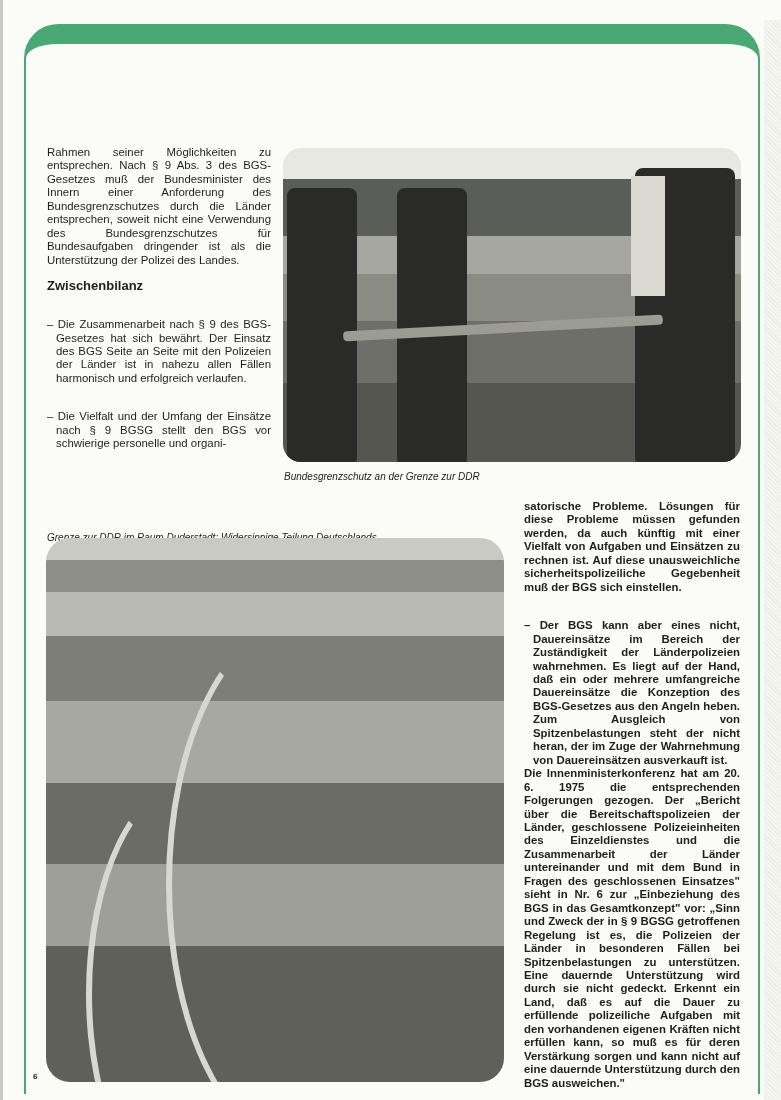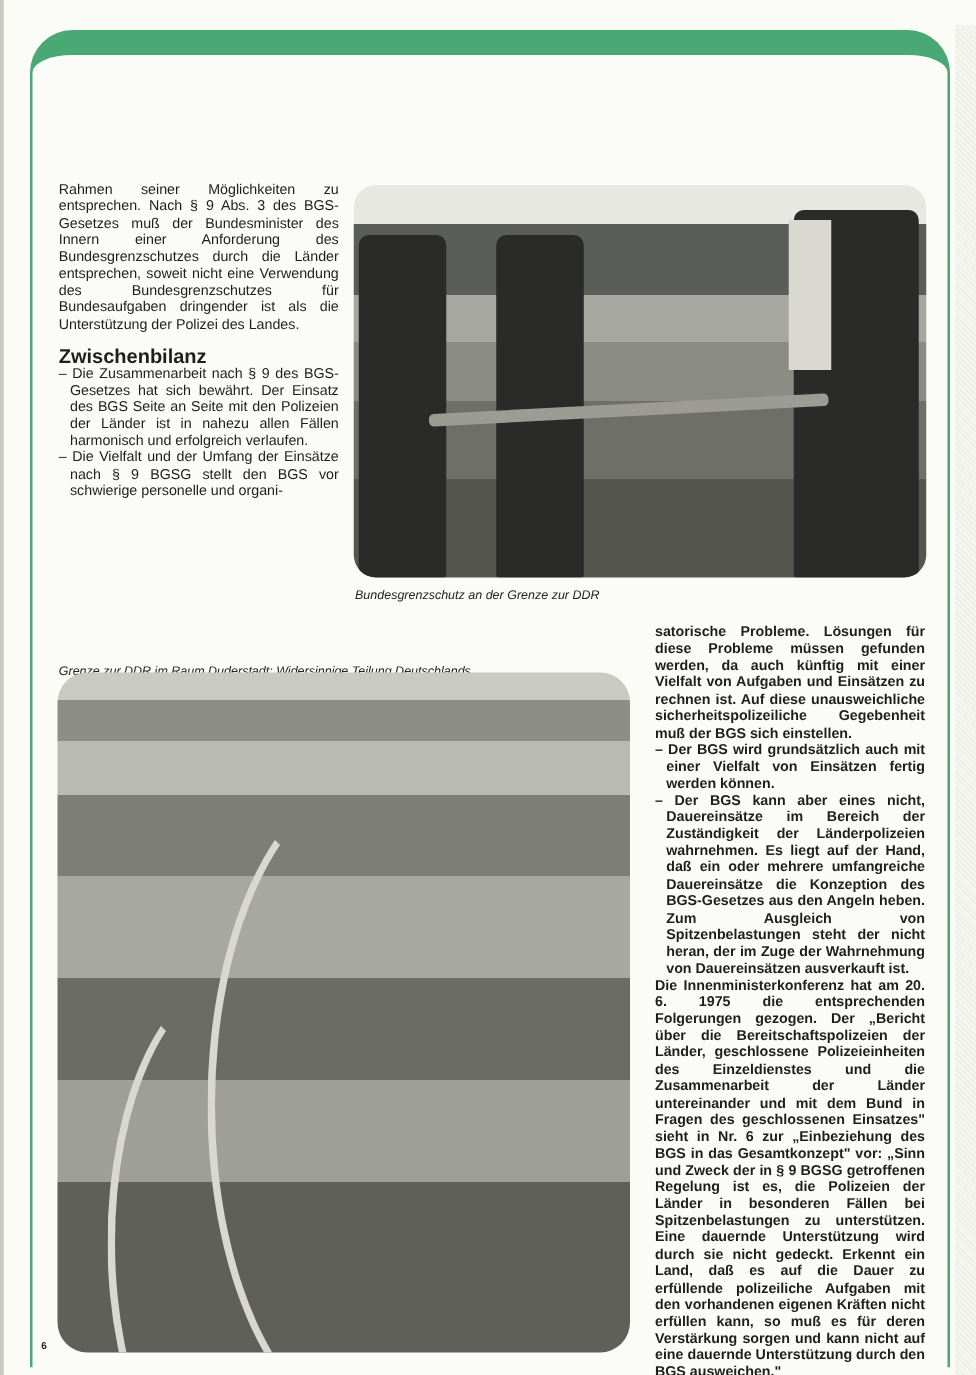--- a/index.html
+++ b/index.html
@@ -18,22 +18,22 @@
     border-left: 2px solid #4aa874; border-right: 2px solid #4aa874;
     border-bottom: none;
     border-radius: 34px 34px 0 0;
     box-sizing: border-box;
   }
   .col-text {
     position: absolute; font-size: 11.4px; line-height: 13.45px; text-align: justify;
     color: #1e1e1e;
   }
   .col-text p { margin: 0; }
-  .col-text h3 { margin: 0; font-size: 16px; line-height: 14px; font-weight: bold; }
-  .col-text .dash { padding-left: 9px; text-indent: -9px; }
+  .col-text h3 { margin: 0; font-size: 13px; line-height: 14px; font-weight: bold; }
+  .col-text .dash { padding-left: 9px; text-indent: -9px; margin-top: 25px; }
   .spacer { height: 12px; }
   .caption { position: absolute; font-style: italic; font-size: 10px; color: #222; }
   .photo {
     position: absolute; overflow: hidden;
     border-radius: 18px;
     background: #6b6b66;
   }
   .photo1 {
     left: 283px; top: 148px; width: 458px; height: 314px;
     background:
@@ -75,18 +75,17 @@
 <div class="caption" style="left:284px; top:471px;">Bundesgrenzschutz an der Grenze zur DDR</div>
 
 <div class="caption" style="left:47px; top:532px;">Grenze zur DDR im Raum Duderstadt: Widersinnige Teilung Deutschlands</div>
 <div class="photo photo2">
   <div class="road" style="left:120px; top:80px; width:260px; height:520px;"></div>
   <div class="road" style="left:40px; top:240px; width:200px; height:420px;"></div>
 </div>
 
 <div class="col-text" style="left:524px; top:500px; width:216px;font-weight:bold;">
   <p>satorische Probleme. Lösungen für diese Probleme müssen gefunden werden, da auch künftig mit einer Vielfalt von Aufgaben und Einsätzen zu rechnen ist. Auf diese unausweichliche sicherheitspolizeiliche Gegebenheit muß der BGS sich einstellen.</p>
-  <p class="dash">– Der BGS wird grundsätzlich auch mit einer Vielfalt von Einsätzen fertig werden können.</p>
   <p class="dash">– Der BGS kann aber eines nicht, Dauereinsätze im Bereich der Zuständigkeit der Länderpolizeien wahrnehmen. Es liegt auf der Hand, daß ein oder mehrere umfangreiche Dauereinsätze die Konzeption des BGS-Gesetzes aus den Angeln heben. Zum Ausgleich von Spitzenbelastungen steht der nicht heran, der im Zuge der Wahrnehmung von Dauereinsätzen ausverkauft ist.</p>
   <p>Die Innenministerkonferenz hat am 20. 6. 1975 die entsprechenden Folgerungen gezogen. Der „Bericht über die Bereitschaftspolizeien der Länder, geschlossene Polizeieinheiten des Einzeldienstes und die Zusammenarbeit der Länder untereinander und mit dem Bund in Fragen des geschlossenen Einsatzes" sieht in Nr. 6 zur „Einbeziehung des BGS in das Gesamtkonzept" vor: „Sinn und Zweck der in § 9 BGSG getroffenen Regelung ist es, die Polizeien der Länder in besonderen Fällen bei Spitzenbelastungen zu unterstützen. Eine dauernde Unterstützung wird durch sie nicht gedeckt. Erkennt ein Land, daß es auf die Dauer zu erfüllende polizeiliche Aufgaben mit den vorhandenen eigenen Kräften nicht erfüllen kann, so muß es für deren Verstärkung sorgen und kann nicht auf eine dauernde Unterstützung durch den BGS ausweichen."</p>
 </div>
 
 <div class="page-number">6</div>
 
 </body></html>

